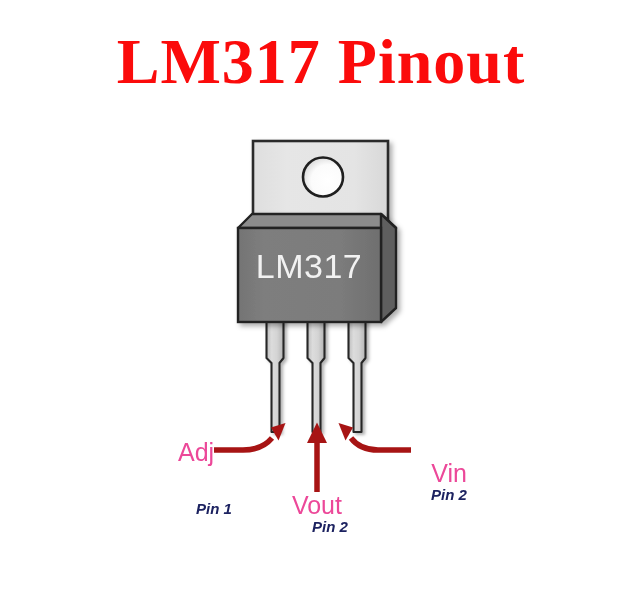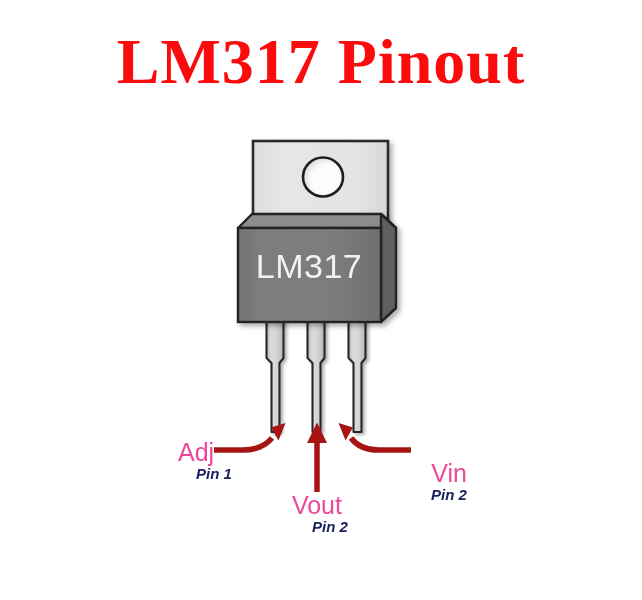--- a/index.html
+++ b/index.html
@@ -63,21 +63,21 @@
   .pin-num {
     font-family: "Liberation Sans", sans-serif;
     font-size: 15px;
     line-height: 18px;
     font-weight: bold;
     font-style: italic;
     color: #1c2260;
   }
 
   #label-adj  { left: 178px; top: 439px; text-align: left; }
-  #label-adj .pin-num  { display: block; margin-left: 18px; }
+  #label-adj .pin-num  { display: block; margin-left: 18px; margin-top: 35px; }
 
   #label-vout { left: 286px; top: 492px; text-align: center; }
   #label-vout .pin-num { display: block; margin-left: 26px; }
 
   #label-vin  { left: 405px; top: 439px; text-align: right; margin-top: 21px; }
   #label-vin .pin-num  { display: block; margin-left: 26px; }
 </style>
 </head>
 <body>
 

